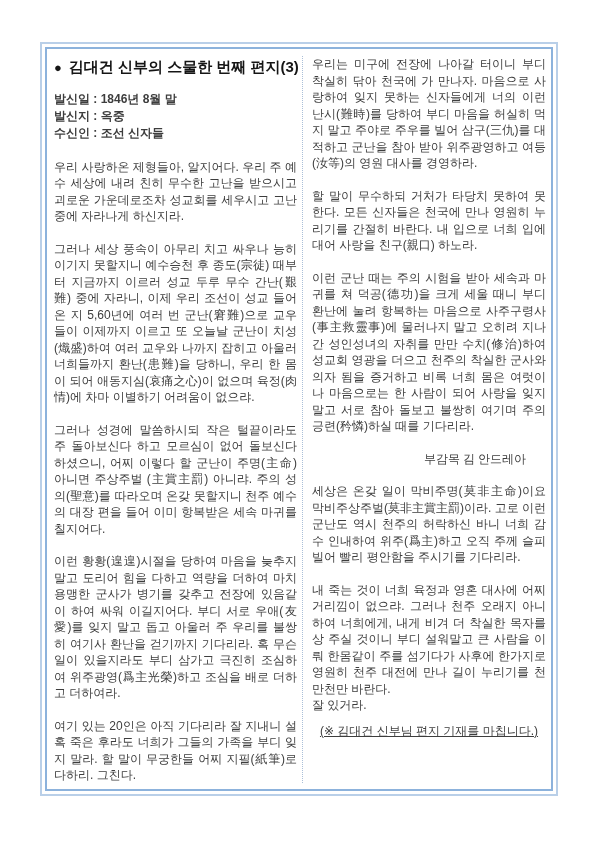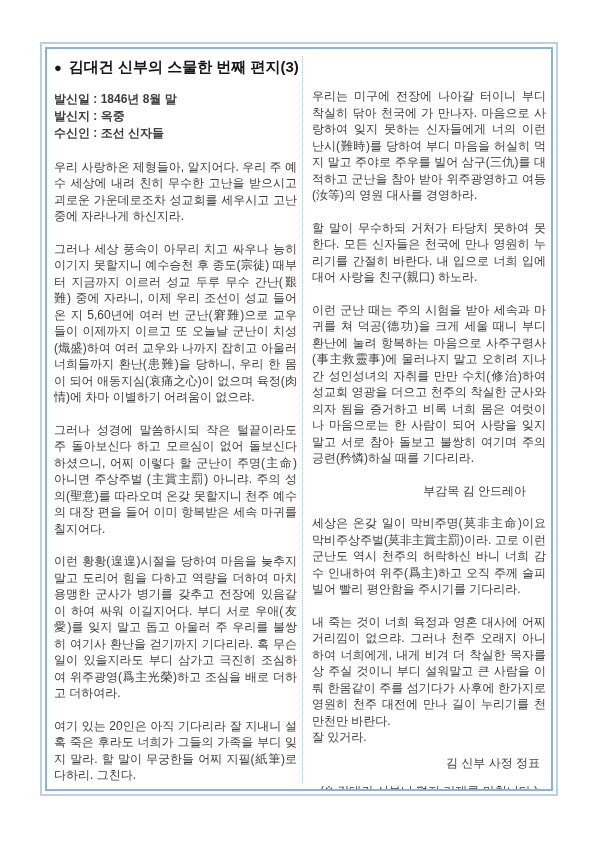--- a/index.html
+++ b/index.html
@@ -37,36 +37,36 @@
     text-align:justify;
     text-align-last:left;
     word-break:break-all;
   }
   .col-left{width:243px;flex:0 0 243px;}
   .divider{
     flex:0 0 1px;width:1px;
     border-left:1px dotted var(--divider);
     margin:0 5px 0 5px;
   }
-  .col-right{flex:1 1 auto;padding-left:4px;margin-top:32px;}
+  .col-right{flex:1 1 auto;padding-left:4px;}
   .title-row{
     display:flex;align-items:center;gap:7px;
     font-size:15px;font-weight:bold;color:#151515;
     margin:3px 0 15px;
     text-align:left;text-align-last:left;word-break:keep-all;
     white-space:nowrap;
   }
   .title-row .bullet{font-size:13px;line-height:1;}
   .meta{margin:0 0 17px;}
   .meta > div{line-height:17px;font-weight:bold;}
   p{margin:0 0 16px;}
   p.mb0{margin-bottom:0;}
   .sig-vicar{
     text-align:right;text-align-last:right;
-    padding-right:20px;margin:0 0 16px;
+    padding-right:20px;margin:0 0 16px;font-family:Liberation Serif, serif;
   }
   .farewell{margin:0 0 9px;}
   .sig-final{
     text-align:right;text-align-last:right;
     padding-right:6px;margin:0 0 12px;
   }
   .closing-note{
     text-align:center;text-align-last:center;
     margin:0;
     text-decoration:underline;
@@ -105,20 +105,19 @@
         <p>할 말이 무수하되 거처가 타당치 못하여 못한다. 모든 신자들은 천국에 만나 영원히 누리기를 간절히 바란다. 내 입으로 너희 입에 대어 사랑을 친구(親口) 하노라.</p>
         <p>이런 군난 때는 주의 시험을 받아 세속과 마귀를 쳐 덕공(德功)을 크게 세울 때니 부디 환난에 눌려 항복하는 마음으로 사주구령사(事主救靈事)에 물러나지 말고 오히려 지나간 성인성녀의 자취를 만만 수치(修治)하여 성교회 영광을 더으고 천주의 착실한 군사와 의자 됨을 증거하고 비록 너희 몸은 여럿이나 마음으로는 한 사람이 되어 사랑을 잊지 말고 서로 참아 돌보고 불쌍히 여기며 주의 긍련(矜憐)하실 때를 기다리라.</p>
 
         <div class="sig-vicar">부감목 김 안드레아</div>
 
         <p>세상은 온갖 일이 막비주명(莫非主命)이요 막비주상주벌(莫非主賞主罰)이라. 고로 이런 군난도 역시 천주의 허락하신 바니 너희 감수 인내하여 위주(爲主)하고 오직 주께 슬피 빌어 빨리 평안함을 주시기를 기다리라.</p>
         <p class="mb0">내 죽는 것이 너희 육정과 영혼 대사에 어찌 거리낌이 없으랴. 그러나 천주 오래지 아니하여 너희에게, 내게 비겨 더 착실한 목자를 상 주실 것이니 부디 설워말고 큰 사람을 이뤄 한몸같이 주를 섬기다가 사후에 한가지로 영원히 천주 대전에 만나 길이 누리기를 천만천만 바란다.</p>
 
         <p class="farewell">잘 있거라.</p>
 
-        <div class="sig-final">김 신부 사정 정표</div>
 
         <div class="closing-note">(※ 김대건 신부님 편지 기재를 마칩니다.)</div>
       </div>
 
     </div>
   </div>
 </div>
 
 </body></html>

